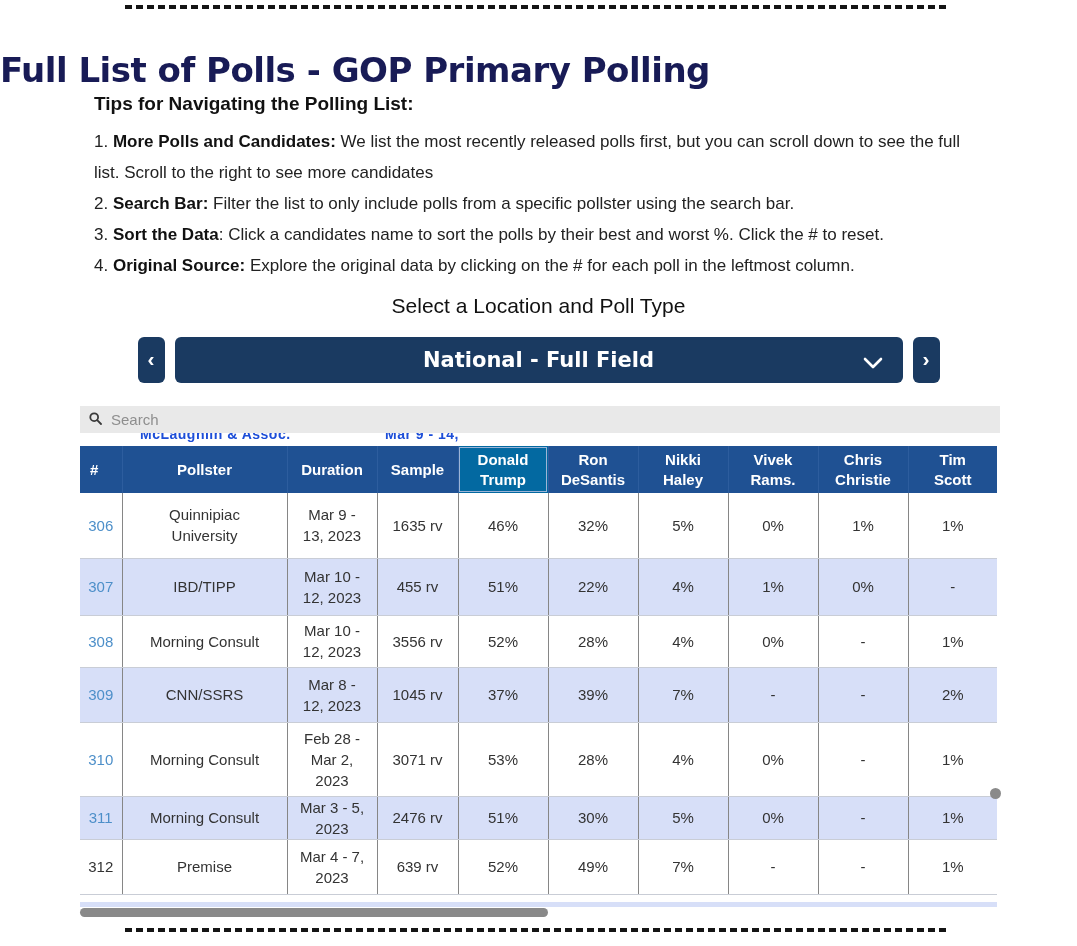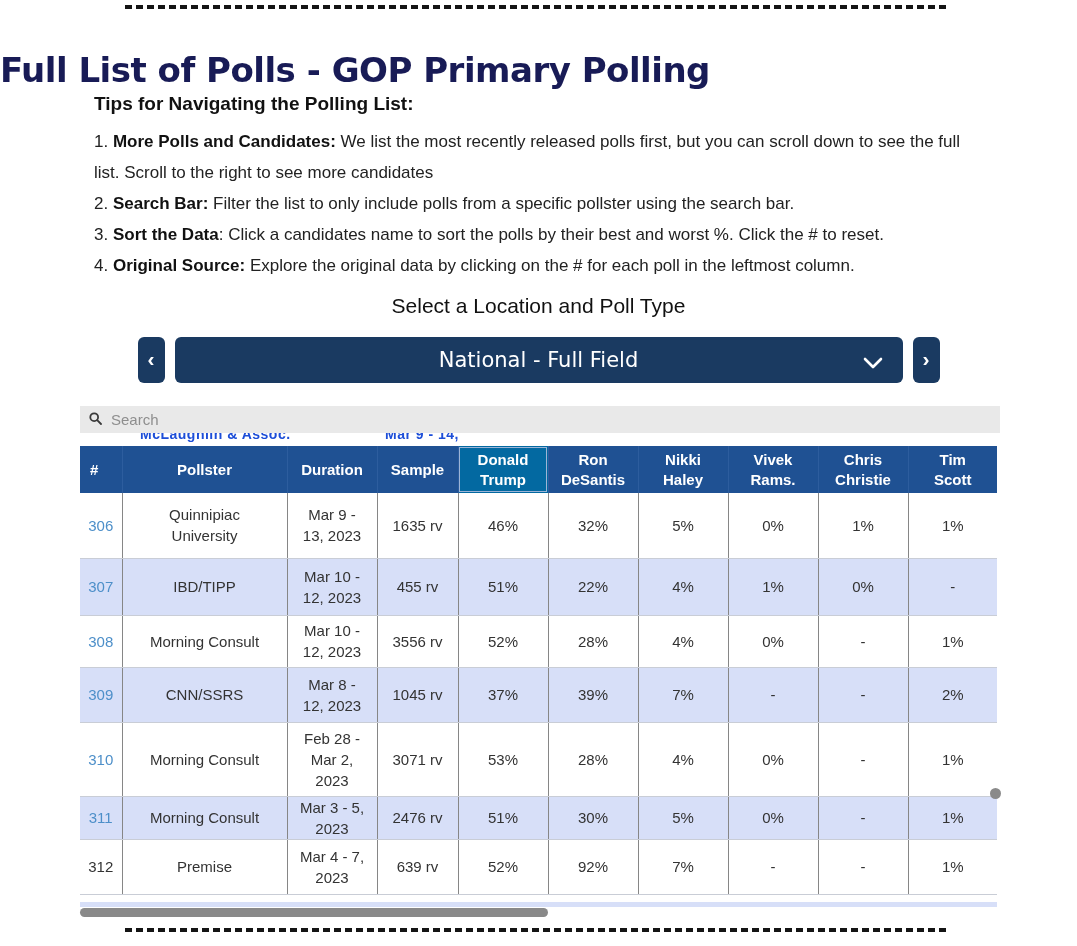--- a/index.html
+++ b/index.html
@@ -33,21 +33,21 @@
   .nav-btn{
     width:27px;height:46px;background:#1a3a61;border:none;border-radius:6px;
     color:#fff;font-size:21px;font-weight:bold;cursor:pointer;
     display:flex;align-items:center;justify-content:center;padding:0 0 3px 0;
   }
   .dropdown{
     width:728px;height:46px;background:#1a3a61;border-radius:6px;position:relative;
     display:flex;align-items:center;justify-content:center;cursor:pointer;
   }
   .dropdown .dd-label{
-    color:#fff;font-family:"DejaVu Sans",sans-serif;font-weight:normal;font-size:21px;
+    color:#fff;font-family:"DejaVu Sans",sans-serif;font-weight:bold;font-size:21px;
   }
   .dropdown .chev{position:absolute;right:20px;top:18px;}
   .search-bar{
     position:absolute;top:406px;left:80px;width:920px;height:27px;background:#e9e9e9;
     display:flex;align-items:center;box-sizing:border-box;padding-left:9px;
   }
   .search-bar input{
     background:transparent;border:none;outline:none;font-family:"Liberation Sans",sans-serif;
     font-size:15px;color:#333;margin-left:7px;width:850px;
   }
@@ -248,21 +248,21 @@
         <td>-</td>
         <td>1%</td>
       </tr>
       <tr style="height: 55px;">
         <td class="num">312</td>
         <td>Premise</td>
         <td>Mar 4 - 7,
 2023</td>
         <td>639 rv</td>
         <td>52%</td>
-        <td>92%</td>
+        <td>49%</td>
         <td>7%</td>
         <td>-</td>
         <td>-</td>
         <td>1%</td>
       </tr>
     </tbody>
 </table>
 
 <div class="next-row-strip"></div>
 <div class="hscrollbar"></div>

